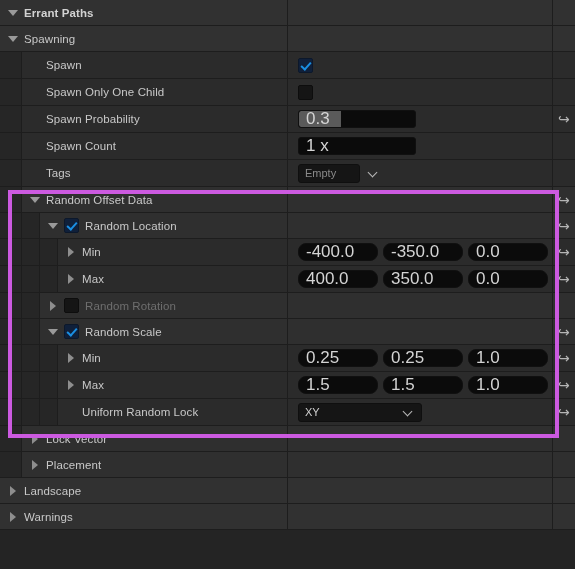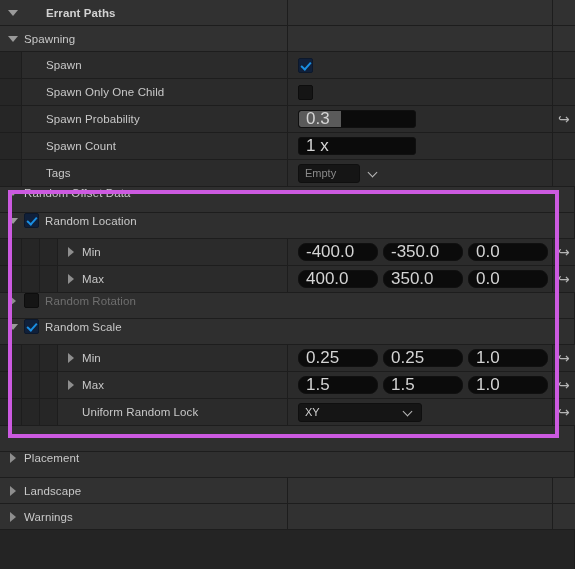--- a/index.html
+++ b/index.html
@@ -28,21 +28,20 @@
     border-bottom: 1px solid #1d1d1d;
     background: #2b2b2b;
   }
   .row.cat {
     background: #313131;
     height: 26px;
   }
   .row.sub {
     background: #2f2f2f;
     height: 26px;
-    flex-direction: column;
   }
 
   
   .gutter {
     flex: 0 0 auto;
     background: #262626;
     border-right: 1px solid #1d1d1d;
   }
   .g1 { width: 22px; }
   .g2 { width: 18px; }
@@ -58,21 +57,21 @@
     min-width: 0;
     border-right: 1px solid #1d1d1d;
   }
 
   .label {
     color: #c8c8c8;
     font-size: 11.5px;
     white-space: nowrap;
     letter-spacing: .1px;
   }
-  .label.bold { font-weight: bold; color: #d2d2d2; margin-left: 22px; }
+  .label.bold { font-weight: bold; color: #d2d2d2; }
   .label.dim  { color: #6e6e6e; }
 
   
   .tri {
     flex: 0 0 auto;
     width: 10px; height: 10px;
     position: relative;
   }
   .tri::after {
     content: "";
@@ -453,20 +452,24 @@
             <span>XY</span>
             <span class="chev"></span>
           </div>
         </div>
         <div class="resetcell">
           <span class="reset-icon">↩</span>
         </div>
       </div>
       <div class="row sub">
         <div class="gutter g1"></div>
+        <div class="namecell">
+          <span class="tri right"></span>
+          <span class="label">Lock Vector</span>
+        </div>
         <div class="valcell"></div>
         <div class="resetcell"></div>
       </div>
       <div class="row sub">
         <div class="gutter g1"></div>
         <div class="namecell">
           <span class="tri right"></span>
           <span class="label">Placement</span>
         </div>
         <div class="valcell"></div>

